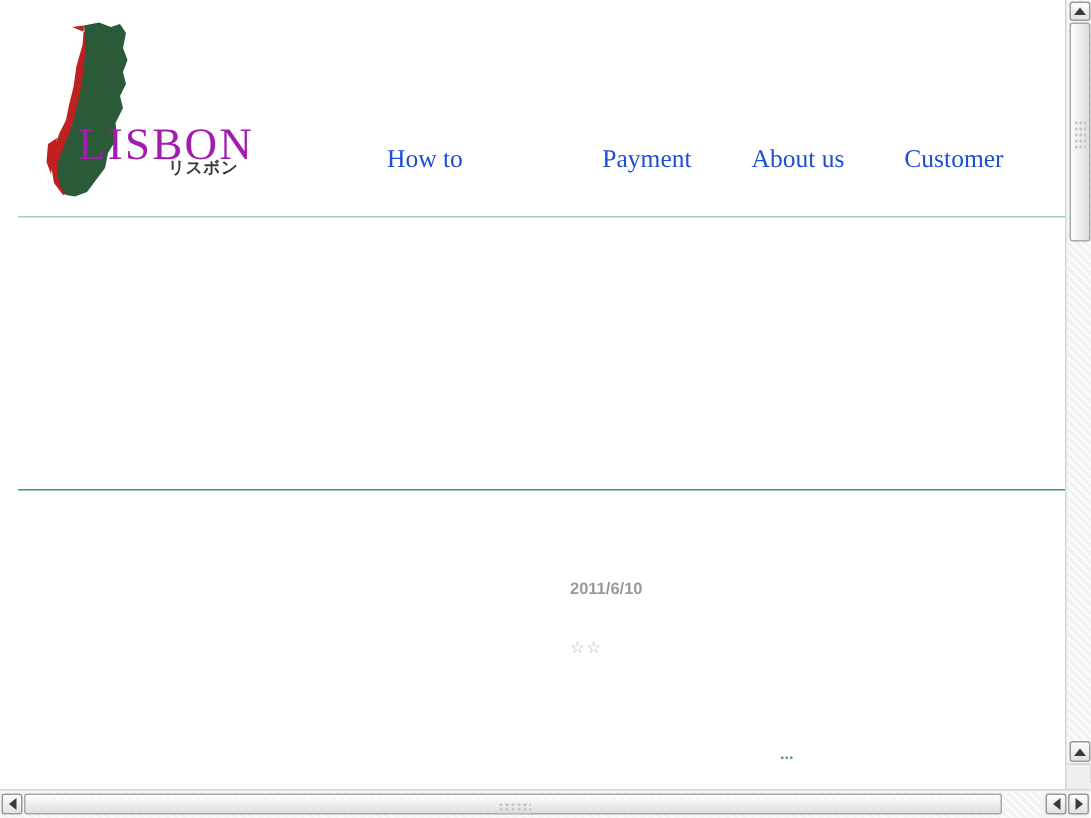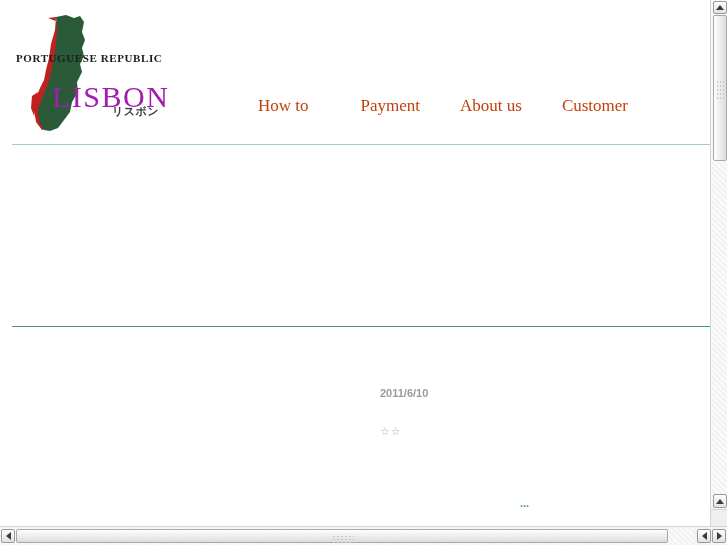--- a/index.html
+++ b/index.html
@@ -59,27 +59,27 @@
   
   #nav {
     position: absolute;
     left: 258px; top: 96px;
     display: flex;
     align-items: baseline;
   }
   .nav-item {
     font-family: "Liberation Serif", serif;
     font-size: 17px;
-    color: #c2410c;
+    color: #1d4ed8;
     white-space: nowrap;
     cursor: pointer;
     text-decoration: none;
   }
   .nav-gap-1 { margin-right: 52px; }
-  .nav-gap-2 { margin-right: 40px; }
+  .nav-gap-2 { margin-right: 40px; margin-left: 41px; }
   .nav-gap-3 { margin-right: 40px; }
 
   
   .rule {
     position: absolute;
     left: 12px;
     width: 698px;
     height: 1px;
     border: 0;
     margin: 0;
@@ -223,21 +223,20 @@
                  L22 106 L20 96 L23 86 L27 76 L30 64 L33 52 L36 38 L37 22 L36 10 Z" fill="#c02020"></path>
         <path d="M10 84 L16 80 L14 92 L12 104 L9 96 Z" fill="#c02020"></path>
 
         <path d="M34 5 L44 3 L52 6 L58 4 L62 10 L60 20 L63 28 L60 36 L62 44 L58 52 L60 60 L55 70
                  L56 80 L50 90 L48 100 L42 108 L36 116 L28 119 L22 118 L18 112 L16 102 L18 92
                  L22 82 L26 72 L29 60 L32 46 L34 32 L35 18 Z" fill="#2a5a38"></path>
         <path d="M16 96 L22 90 L24 100 L22 112 L17 108 Z" fill="#2a5a38"></path>
       </svg>
     </div>
 
-    <div class="logo-republic">PORTUGUESE REPUBLIC</div>
 
     <div class="logo-lisbon">LISBON</div>
 
     <div class="logo-kana">リスボン</div>
   </div>
 
   <div id="nav">
     <a class="nav-item nav-gap-1" href="#">How to</a>
     <a class="nav-item nav-gap-2" href="#">Payment</a>
     <a class="nav-item nav-gap-3" href="#">About us</a>

